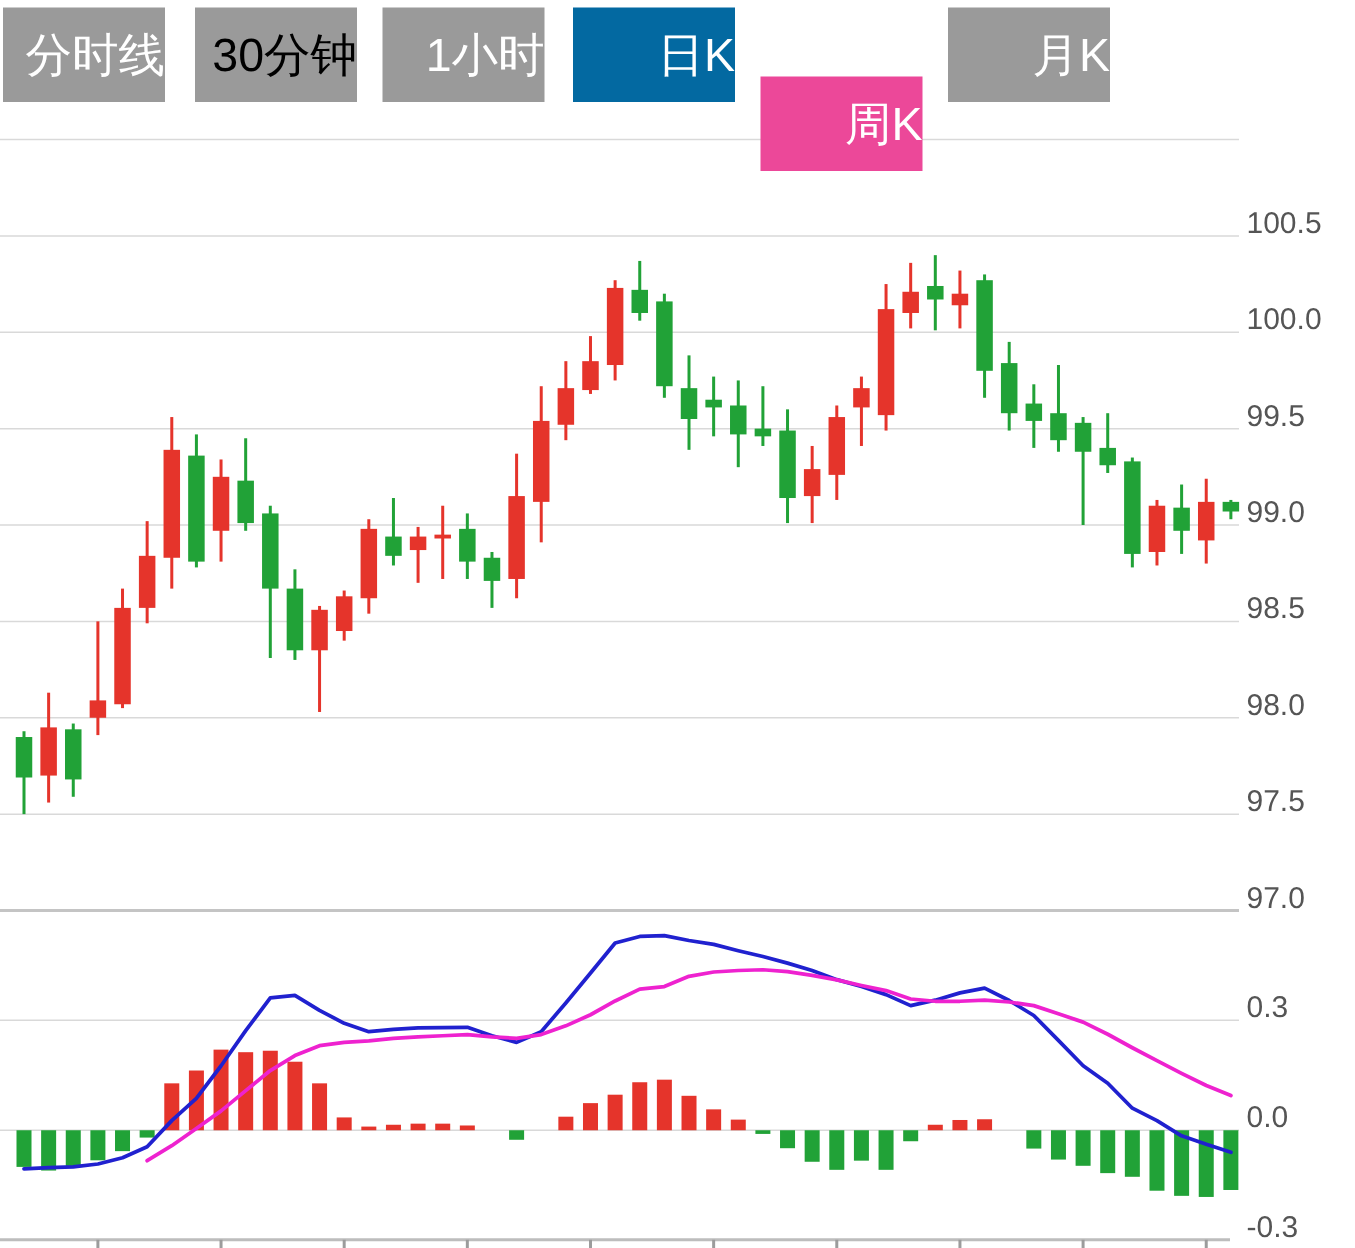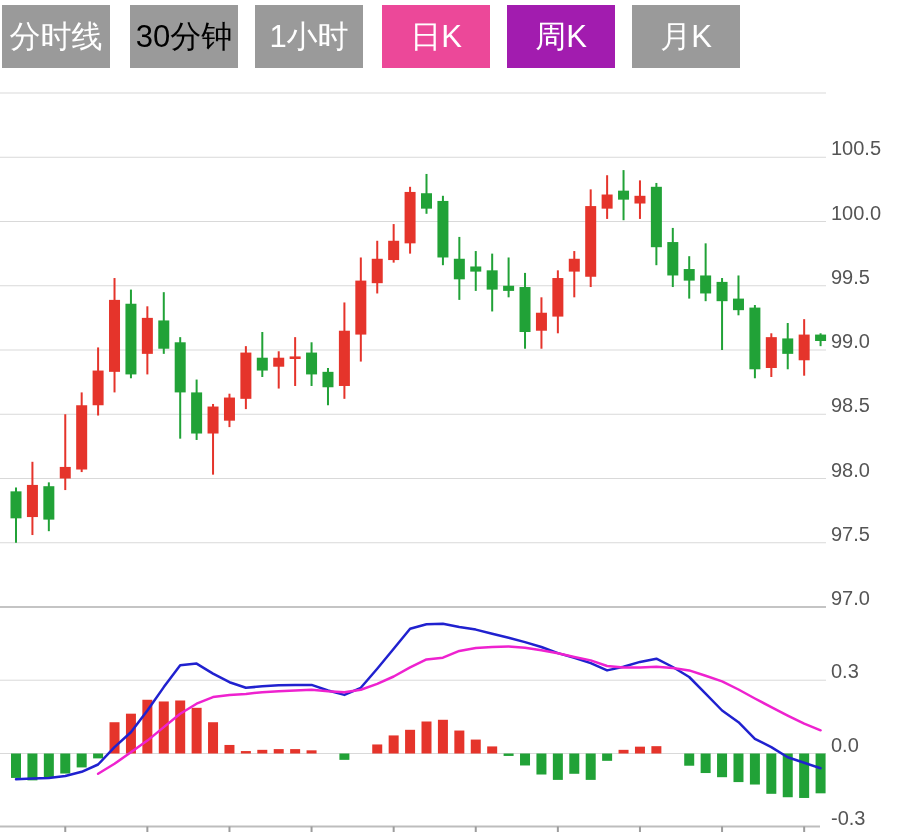--- a/index.html
+++ b/index.html
@@ -2,21 +2,21 @@
 <html><head>
 <meta charset="utf-8">
 <style>
   html,body{margin:0;padding:0;background:#ffffff;}
   .stage{position:relative;width:903px;height:832px;background:#ffffff;overflow:hidden;
          font-family:"Liberation Sans",sans-serif;}
   #chart-svg{position:absolute;left:0;top:0;}
   .toolbar{position:absolute;left:0;top:0;width:903px;height:70px;z-index:5;}
   .tf-btn{position:absolute;top:5px;width:108px;height:63px;border:none;cursor:pointer;
           color:#ffffff;font-size:31px;font-family:"Liberation Sans",sans-serif;
-          text-align:center;line-height:63px;padding:0;}
+          text-align:right;line-height:63px;padding:0;}
   .tf-btn:nth-of-type(1){left:2px;}
   .tf-btn:nth-of-type(2){left:130px;}
   .tf-btn:nth-of-type(3){left:255px;}
   .tf-btn:nth-of-type(4){left:382px;}
   .tf-btn:nth-of-type(5){left:507px;}
   .tf-btn:nth-of-type(6){left:632px;}
   .tf-btn:nth-of-type(7){left:758px;padding-left:24px;}
 </style>
 </head>
 <body>
@@ -323,18 +323,18 @@
         <text x="831" y="678.21" fill="#555555" font-size="20px" font-family="&quot;Liberation Sans&quot;,sans-serif">0.3</text>
         <text x="831" y="751.5" fill="#555555" font-size="20px" font-family="&quot;Liberation Sans&quot;,sans-serif">0.0</text>
         <text x="831" y="824.79" fill="#555555" font-size="20px" font-family="&quot;Liberation Sans&quot;,sans-serif">-0.3</text>
       </g>
   </svg>
 
   <div class="toolbar">
     <button class="tf-btn" style="background: rgb(154, 154, 154); color: rgb(255, 255, 255);">分时线</button>
     <button class="tf-btn" style="background: rgb(154, 154, 154); color: #000000;">30分钟</button>
     <button class="tf-btn" style="background: rgb(154, 154, 154); color: rgb(255, 255, 255);">1小时</button>
-    <button class="tf-btn" style="background: #ec4899; color: rgb(255, 255, 255);">日K</button>
-    <button class="tf-btn" style="background: #a21caf; color: rgb(255, 255, 255);">周K</button>
+    <button class="tf-btn" style="background: #0369a1; color: rgb(255, 255, 255);">日K</button>
+    <button class="tf-btn" style="background: #ec4899; color: rgb(255, 255, 255); margin-top: 46px;">周K</button>
     <button class="tf-btn" style="background: rgb(154, 154, 154); color: rgb(255, 255, 255);">月K</button>
   </div>
 
 </div>
 
 </body></html>

